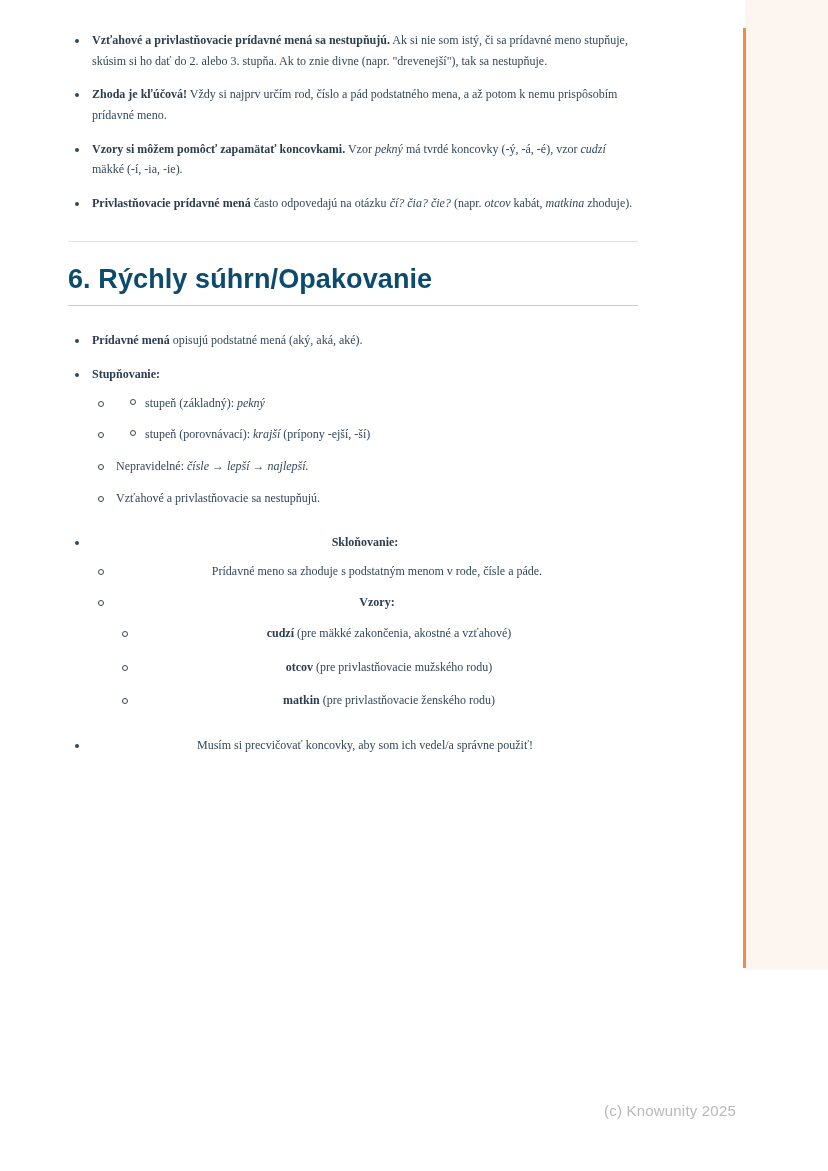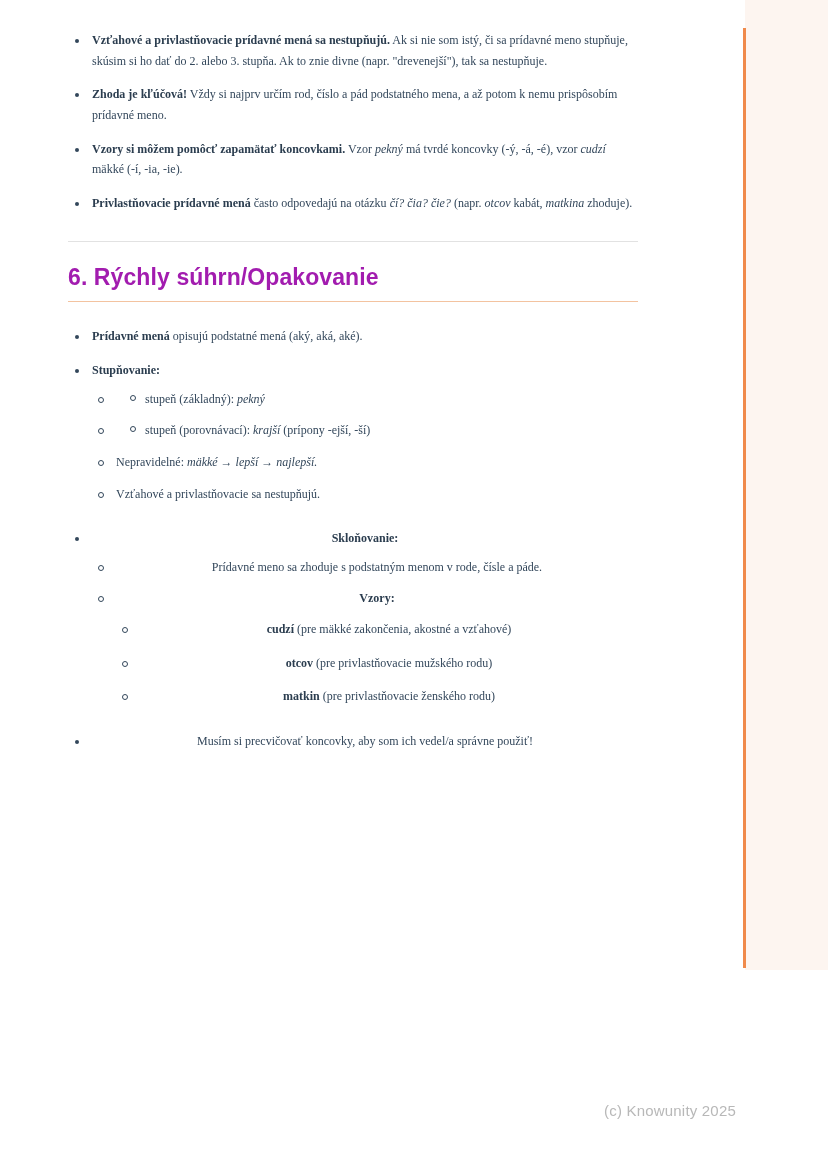--- a/index.html
+++ b/index.html
@@ -116,23 +116,23 @@
   i, em, .i {
     font-style: italic;
   }
   .divider {
     border: none;
     border-top: 1px solid #e2e2e2;
     margin: 28px 0 22px 0;
     width: 100%;
   }
   h2.section-title {
-    font-size: 23px;
+    font-size: 27px;
     font-weight: bold;
-    color: #a21caf;
+    color: #0c4a6e;
     margin: 7px 0 10px 0;
     letter-spacing: 0.1px;
   }
   .title-rule {
     border: none;
     border-top: 1.5px solid #f3c3a0;
     margin: 0 0 24px 0;
     width: 100%;
   }
   .footer {
@@ -184,21 +184,21 @@
       <li>
         <span class="b">Stupňovanie:</span>
         <ul class="lvl2">
           <li>
             <span style="display:inline-block;width:14px;"></span><span style="display:inline-block;width:4px;height:4px;border:1px solid #33475b;border-radius:50%;vertical-align:2px;margin-right:9px;"></span><span>stupeň (základný): </span><span class="i">pekný</span><span></span>
           </li>
           <li>
             <span style="display:inline-block;width:14px;"></span><span style="display:inline-block;width:4px;height:4px;border:1px solid #33475b;border-radius:50%;vertical-align:2px;margin-right:9px;"></span><span>stupeň (porovnávací): </span><span class="i">krajší</span><span> (prípony -ejší, -ší)</span>
           </li>
           <li>
-            <span>Nepravidelné: </span><span class="i">mäkké → lepší → najlepší.</span>
+            <span>Nepravidelné: </span><span class="i">čísle → lepší → najlepší.</span>
           </li>
           <li>
             <span>Vzťahové a privlastňovacie sa nestupňujú.</span>
           </li>
         </ul>
       </li>
 
       <li class="spacer-top">
         <span class="b">Skloňovanie:</span>
         <ul class="lvl2">

